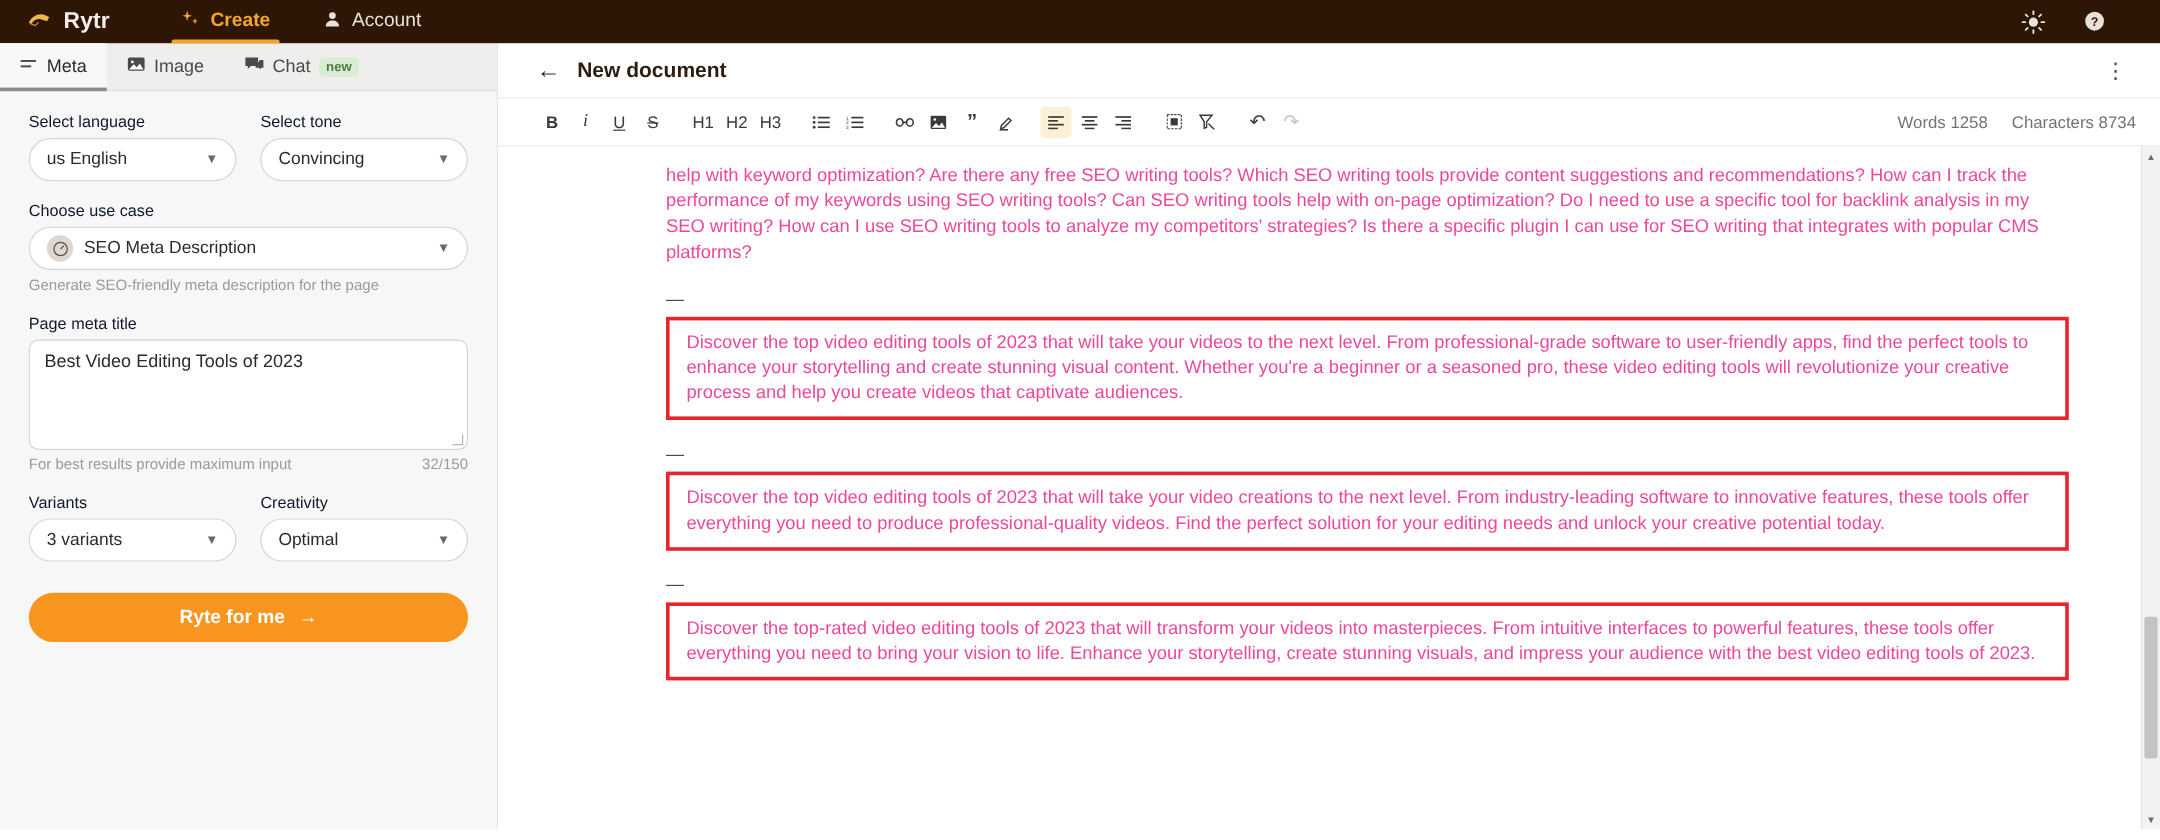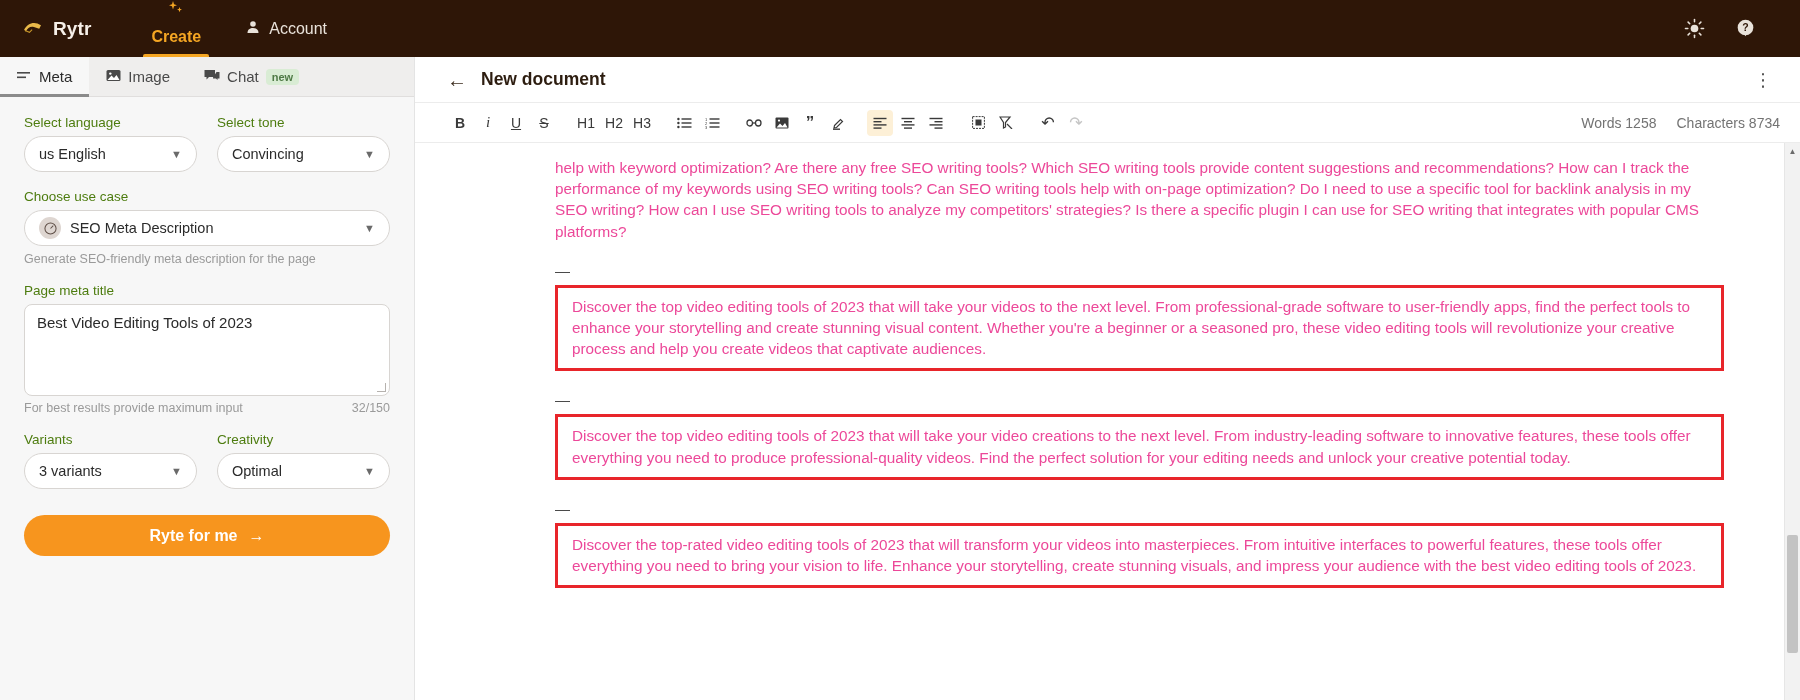--- a/index.html
+++ b/index.html
@@ -5,40 +5,40 @@
   * { box-sizing: border-box; margin: 0; padding: 0; }
   html, body {
     width: 1800px; height: 700px;
     font-family: "Liberation Sans", sans-serif;
     background: #ffffff;
     overflow: hidden;
   }
 
   
   .topbar {
-    height: 57px;
+    height: 36px;
     background: #2e1607;
     display: flex;
     align-items: center;
     padding: 0 22px;
     position: relative;
   }
   .brand {
     display: flex; align-items: center; gap: 9px;
     margin-right: 38px; cursor: pointer;
   }
   .brand-name { color: #f6efe8; font-size: 19px; font-weight: 700; letter-spacing: .1px; }
   .nav-items { display: flex; align-items: center; height: 100%; }
   .nav-item {
     display: flex; align-items: center; gap: 8px;
     height: 100%; padding: 0 22px;
     color: #e9e2da; font-size: 16px; cursor: pointer;
     position: relative;
   }
-  .nav-item.active { color: #f5a623; font-weight: 600; flex-direction: column; }
+  .nav-item.active { color: #f5a623; font-weight: 600; }
   .nav-item.active::after {
     content: ""; position: absolute; left: 14px; right: 14px; bottom: 0;
     height: 3px; background: #f5a623; border-radius: 2px 2px 0 0;
   }
   .topbar-right {
     margin-left: auto; display: flex; align-items: center; gap: 30px;
     padding-right: 22px;
   }
   .tb-icon { cursor: pointer; display: flex; align-items: center; }
 
@@ -68,21 +68,21 @@
   }
   .badge-new {
     font-size: 11px; background: #d9ecd4; color: #4f7a46;
     padding: 2px 6px; border-radius: 4px; font-weight: 600;
   }
 
   .side-body { padding: 18px 24px 0 24px; }
   .field-row { display: flex; gap: 20px; }
   .field { flex: 1; min-width: 0; }
   .field-label {
-    font-size: 13.5px; color: #4d7c0f; margin-bottom: 6px; display: block;
+    font-size: 13.5px; color: #0f172a; margin-bottom: 6px; display: block;
   }
   .select {
     height: 36px; border: 1px solid #d8d5d2; border-radius: 18px;
     background: #ffffff; display: flex; align-items: center;
     padding: 15px 14px; font-size: 14.5px; color: #2b2b2b; cursor: pointer;
     position: relative;
   }
   .select .chev { margin-left: auto; color: #6a6a6a; font-size: 11px; }
   .usecase-icon {
     width: 22px; height: 22px; border-radius: 50%;

